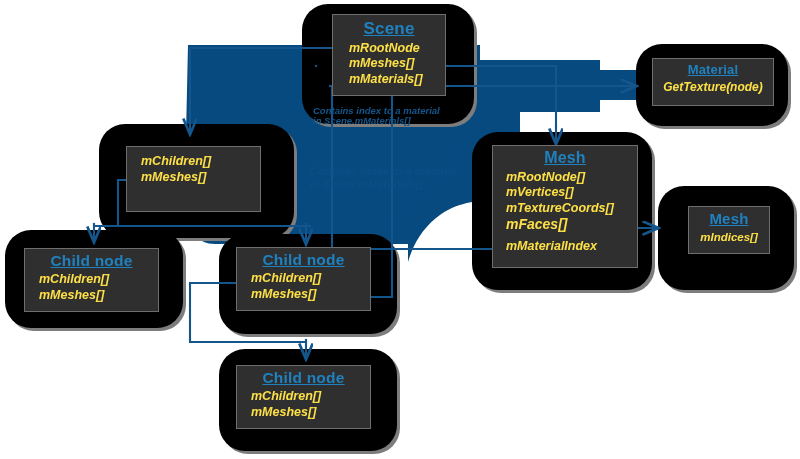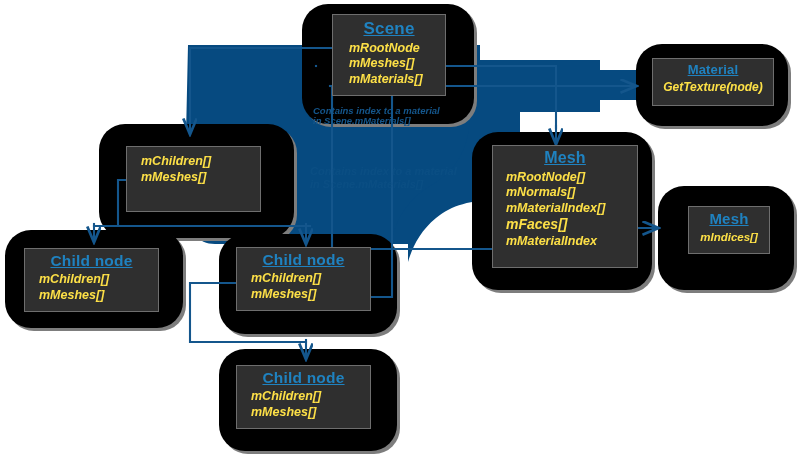--- a/index.html
+++ b/index.html
@@ -122,24 +122,24 @@
       <div class="fields">
         <div class="pfield" style="font-size:12.5px;padding-left:6px;">mChildren[]</div>
         <div class="pfield" style="font-size:12.5px;padding-left:6px;">mMeshes[]</div>
       </div>
     </div>
 
     <div class="panel" style="left:492px;top:145px;width:146px;height:123px;padding:4px 8px;">
       <div class="ptitle" style="font-size:16px;">Mesh</div>
       <div class="fields">
         <div class="pfield" style="font-size:12.5px;padding-left:5px;">mRootNode[]</div>
-        <div class="pfield" style="font-size:12.5px;padding-left:5px;">mNormals[]</div>
-        <div class="pfield" style="font-size:12.5px;padding-left:5px;">mMaterialIndex[]</div>
+        <div class="pfield" style="font-size:12.5px;padding-left:5px;">mVertices[]</div>
+        <div class="pfield" style="font-size:12.5px;padding-left:5px;">mTextureCoords[]</div>
         <div class="pfield" style="font-size:14px;padding-left:5px;">mFaces[]</div>
-        <div class="pfield" style="font-size:12.5px;padding-left:5px;">mMaterialIndex</div>
+        <div class="pfield" style="font-size:12.5px;padding-left:5px;margin-top:5px;">mMaterialIndex</div>
       </div>
     </div>
 
     <div class="panel" style="left:688px;top:206px;width:82px;height:48px;padding:4px 6px;">
       <div class="ptitle" style="font-size:15px;">Mesh</div>
       <div class="fields">
         <div class="pfield" style="font-size:11.5px;text-align:center;">mIndices[]</div>
       </div>
     </div>
 

